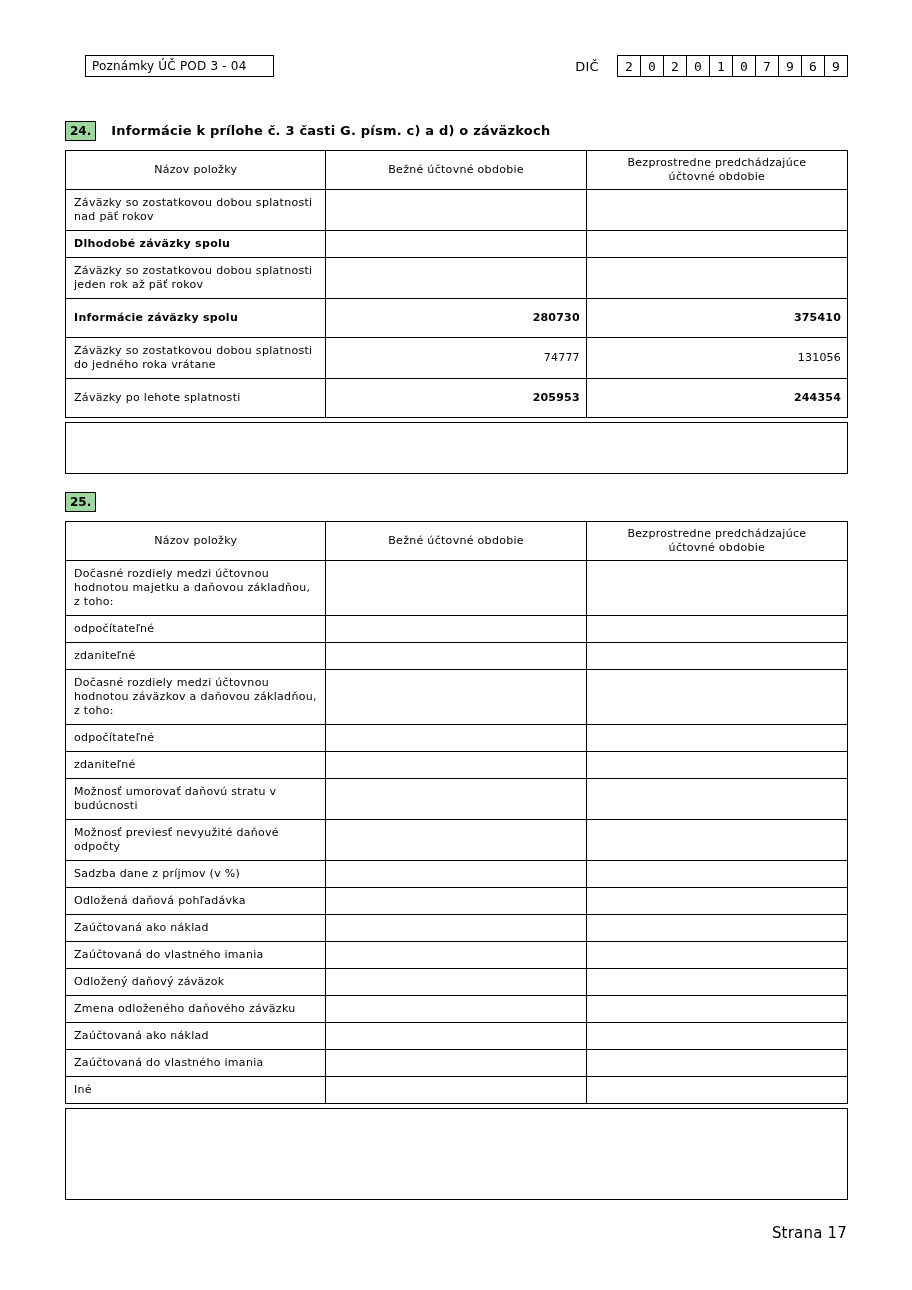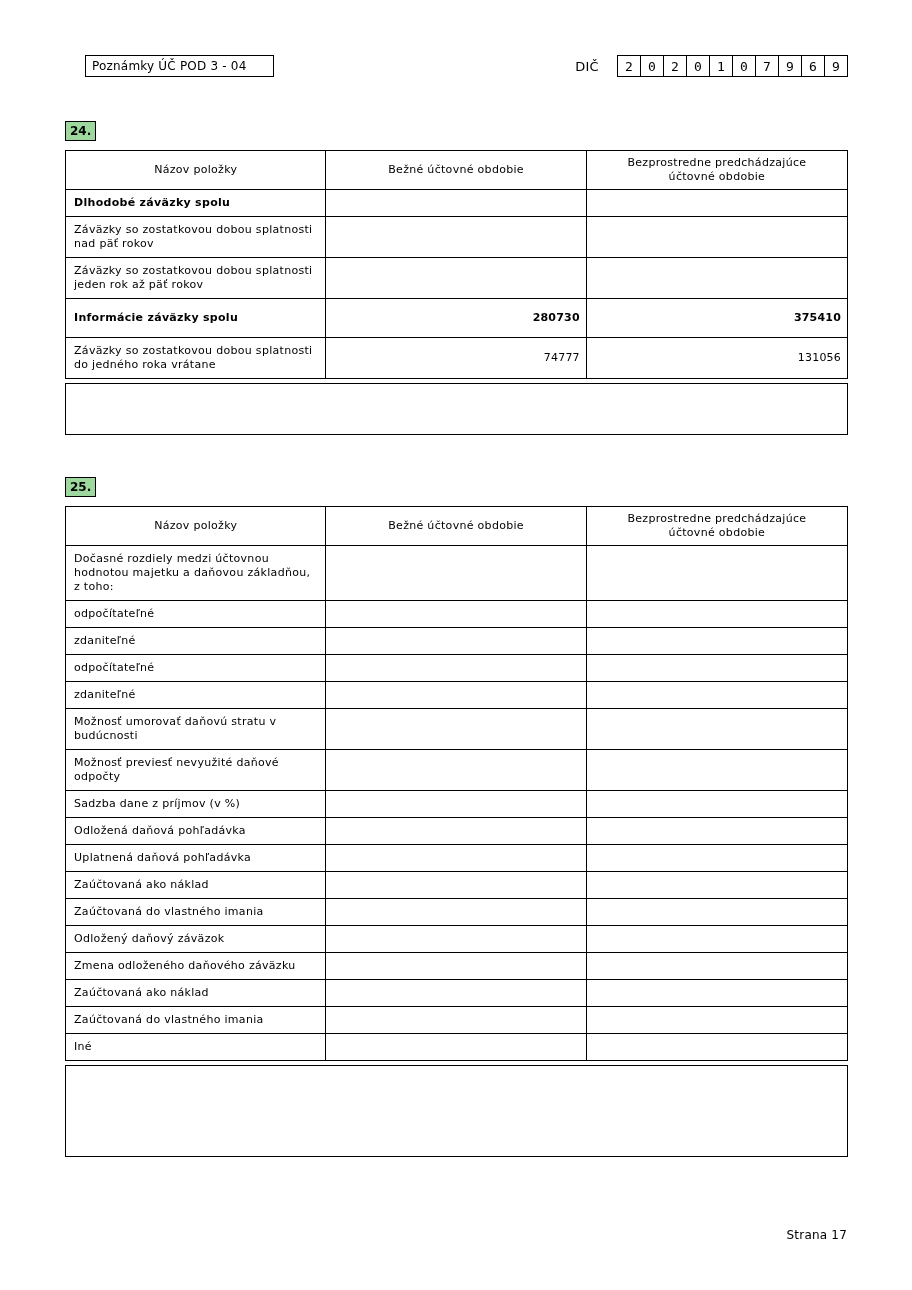--- a/index.html
+++ b/index.html
@@ -33,21 +33,21 @@
     width: 24px; height: 22px;
     border: 1px solid #000;
     margin-left: -1px;
     display: flex; align-items: center; justify-content: center;
     font-family: "DejaVu Sans Mono", "Liberation Mono", monospace;
     font-size: 13px;
   }
   .dic-cell:first-child { margin-left: 0; }
 
   
-  .form-section { margin-top: 42px; }
+  .form-section { margin-top: 18px; }
   .section-heading { display: flex; align-items: flex-start; gap: 15px; margin-bottom: 9px; }
   .section-badge {
     background: #9fd89f;
     border: 1px solid #000;
     font-weight: bold;
     font-size: 12px;
     line-height: 14px;
     padding: 2px 4px;
     flex: 0 0 auto;
   }
@@ -91,21 +91,21 @@
 
   
   .notes-box { border: 1px solid #000; margin-top: 4px; width: 100%; }
   .notes-box-24 { height: 52px; }
   .notes-box-25 { height: 92px; }
 
   
   .page-footer {
     position: absolute;
     right: 65px; bottom: 48px;
-    font-size: 12px;
+    font-size: 15px;
     letter-spacing: 0.2px;
   }
 </style>
 </head>
 <body>
 
 <div class="page">
 
   <div class="top-bar">
     <div class="form-title-box">Poznámky ÚČ POD 3 - 04</div>
@@ -122,59 +122,65 @@
           <span class="dic-cell">9</span>
           <span class="dic-cell">6</span>
           <span class="dic-cell">9</span>
         </div>
     </div>
   </div>
 
   <section class="form-section" style="margin-top:44px;">
     <div class="section-heading">
       <span class="section-badge" style="background: rgb(159, 216, 159);">24.</span>
+      <span class="section-title">Informácie k prílohe č. 3 časti G. písm. c) a d) o záväzkoch</span>
     </div>
     <table class="form-table">
       <colgroup>
           <col style="width:33.3%">
           <col style="width:33.3%">
           <col style="width:33.4%">
         </colgroup>
       <thead>
         <tr>
           <th>Názov položky</th>
           <th>Bežné účtovné obdobie</th>
           <th>Bezprostredne predchádzajúce účtovné obdobie</th>
         </tr>
       </thead>
       <tbody>
           <tr>
+            <td class="cell-label">Záväzky so zostatkovou dobou splatnosti nad päť rokov</td>
+            <td class="cell-value"></td>
+            <td class="cell-value"></td>
+          </tr>
+          <tr>
             <td class="cell-label bold">Dlhodobé záväzky spolu</td>
-            <td class="cell-value"></td>
-            <td class="cell-value"></td>
-          </tr>
-          <tr>
-            <td class="cell-label">Záväzky so zostatkovou dobou splatnosti nad päť rokov</td>
             <td class="cell-value"></td>
             <td class="cell-value"></td>
           </tr>
           <tr>
             <td class="cell-label">Záväzky so zostatkovou dobou splatnosti jeden rok až päť rokov</td>
             <td class="cell-value"></td>
             <td class="cell-value"></td>
           </tr>
           <tr>
             <td class="cell-label bold">Informácie záväzky spolu</td>
             <td class="cell-value bold">280730</td>
             <td class="cell-value bold">375410</td>
           </tr>
           <tr>
             <td class="cell-label">Záväzky so zostatkovou dobou splatnosti do jedného roka vrátane</td>
             <td class="cell-value">74777</td>
             <td class="cell-value">131056</td>
+          </tr>
+          <tr>
+            <td class="cell-label">Záväzky po lehote splatnosti</td>
+            <td class="cell-value bold">205953</td>
+            <td class="cell-value bold">244354</td>
           </tr>
         </tbody>
     </table>
     <div class="notes-box notes-box-24"></div>
   </section>
 
   <section class="form-section">
     <div class="section-heading">
       <span class="section-badge" style="background: rgb(159, 216, 159);">25.</span>
     </div>
@@ -201,20 +207,25 @@
             <td class="cell-label">odpočítateľné</td>
             <td class="cell-value"></td>
             <td class="cell-value"></td>
           </tr>
           <tr>
             <td class="cell-label">zdaniteľné</td>
             <td class="cell-value"></td>
             <td class="cell-value"></td>
           </tr>
           <tr>
+            <td class="cell-label">Dočasné rozdiely medzi účtovnou hodnotou záväzkov a daňovou základňou, z toho:</td>
+            <td class="cell-value"></td>
+            <td class="cell-value"></td>
+          </tr>
+          <tr>
             <td class="cell-label">odpočítateľné</td>
             <td class="cell-value"></td>
             <td class="cell-value"></td>
           </tr>
           <tr>
             <td class="cell-label">zdaniteľné</td>
             <td class="cell-value"></td>
             <td class="cell-value"></td>
           </tr>
           <tr>
@@ -227,25 +238,20 @@
             <td class="cell-value"></td>
             <td class="cell-value"></td>
           </tr>
           <tr>
             <td class="cell-label">Sadzba dane z príjmov (v %)</td>
             <td class="cell-value"></td>
             <td class="cell-value"></td>
           </tr>
           <tr>
             <td class="cell-label">Odložená daňová pohľadávka</td>
-            <td class="cell-value"></td>
-            <td class="cell-value"></td>
-          </tr>
-          <tr>
-            <td class="cell-label">Uplatnená daňová pohľadávka</td>
             <td class="cell-value"></td>
             <td class="cell-value"></td>
           </tr>
           <tr>
             <td class="cell-label">Zaúčtovaná ako náklad</td>
             <td class="cell-value"></td>
             <td class="cell-value"></td>
           </tr>
           <tr>
             <td class="cell-label">Zaúčtovaná do vlastného imania</td>

